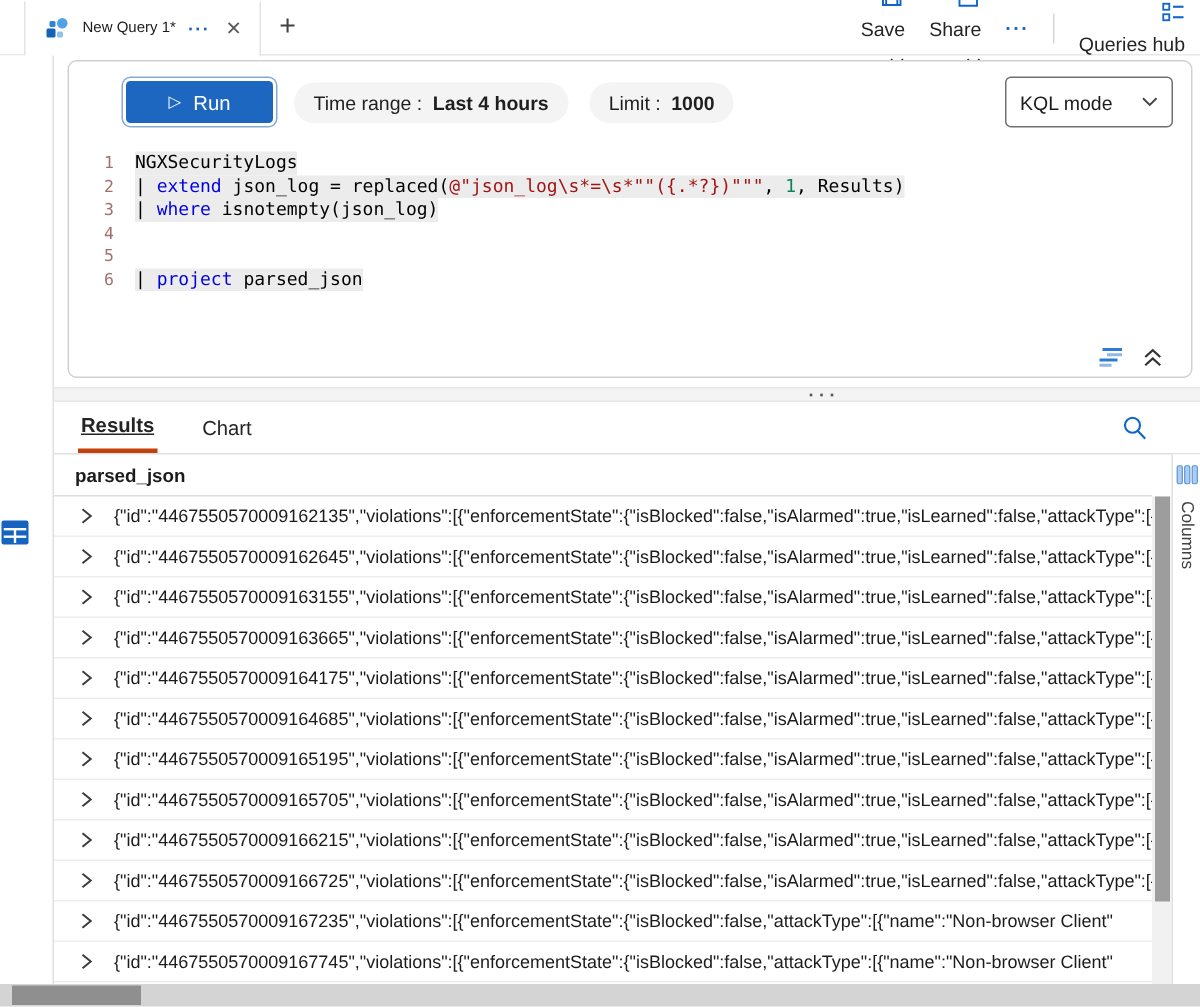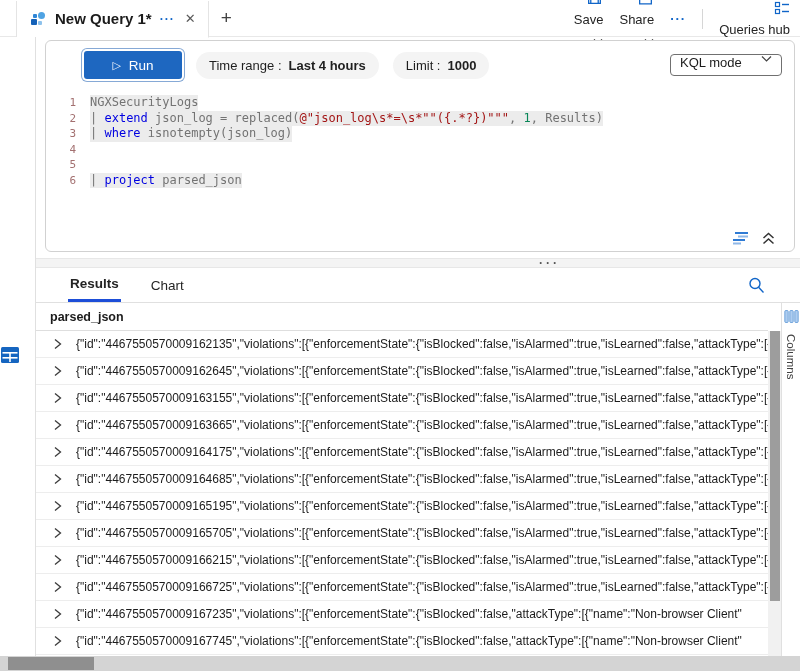--- a/index.html
+++ b/index.html
@@ -8,21 +8,21 @@
     font-family: "Liberation Sans", "DejaVu Sans", sans-serif;
     background:#fff; color:#242424; position:relative; overflow:hidden;
   }
 
   
   .tab-bar { height:37px; display:flex; align-items:center; position:relative;
              border-bottom:1px solid #e8e8e8; background:#fff; }
   .query-tab { margin-left:16px; height:37px; display:flex; align-items:center; gap:8px;
                padding:0 10px 0 12px; background:#fff; border-left:1px solid #e4e4e4;
                border-right:1px solid #e4e4e4; position:relative; top:1px; border-bottom:1px solid #fff; }
-  .query-tab .title { font-size:15px; font-weight:700; color:#1b1b1b; white-space:nowrap; }
+  .query-tab .title { font-size:10px; font-weight:400; color:#1b1b1b; white-space:nowrap; }
   .tab-more { color:#1065c8; font-weight:700; font-size:12px; letter-spacing:1px; cursor:pointer; }
   .tab-close { color:#5a5a5a; font-size:13px; cursor:pointer; padding:0 2px; }
   .new-tab { font-size:19px; color:#424242; margin-left:12px; cursor:pointer; font-weight:400; }
   .bar-actions { position:absolute; right:10px; top:0; height:37px; display:flex; align-items:center; gap:16px; }
   .bar-btn { display:flex; align-items:flex-end; gap:6px; font-size:13px; color:#242424; cursor:pointer;flex-direction:column; }
   .chev { display:inline-block; }
   .bar-divider { width:1px; height:20px; background:#d6d6d6; }
   .blue-dots { color:#1065c8; font-weight:700; font-size:13px; letter-spacing:1px; cursor:pointer; }
 
   
@@ -37,50 +37,50 @@
                 border:1px solid #d1d1d1; border-radius:6px; background:#fff; }
   .toolbar { display:flex; align-items:center; padding:10px 12px 8px 36px; gap:14px; }
   .run-btn { width:98px; height:28px; display:flex; align-items:center; justify-content:center; gap:8px;
              background:#1e67c0; color:#fff; font-size:13.5px; border:none; border-radius:3px;
              box-shadow:0 0 0 2px #fff, 0 0 0 3px #86a9d6; cursor:pointer; margin-left:2px;
              font-family:"Liberation Sans", sans-serif; }
   .run-play { font-size:11px; line-height:1; }
   .pill { background:#f4f4f4; border-radius:14px; height:27px; padding:0 13px; display:flex;
           align-items:center; font-size:13px; color:#1f1f1f; cursor:pointer; white-space:nowrap; }
   .pill b { font-weight:700; margin-left:7px; }
-  .mode-select { margin-left:auto; width:112px; height:22px; border:1px solid #707070; border-radius:4px;
-                 display:flex; align-items:flex-start; justify-content:space-between; padding:0 9px;
+  .mode-select { margin-left:auto; width:112px; height:34px; border:1px solid #707070; border-radius:4px;
+                 display:flex; align-items:center; justify-content:space-between; padding:0 9px;
                  font-size:13px; color:#1b1b1b; cursor:pointer; background:#fff; }
 
   
   .editor { padding-top:8px; font-family:"DejaVu Sans Mono", "Liberation Mono", monospace; }
   .code-line { display:flex; height:15.5px; line-height:15.5px; font-size:12px; }
   .ln { width:30px; flex-shrink:0; text-align:right; margin-right:14px; color:#a37070; font-size:11px; }
   .line-text { white-space:pre; background:#ececec; }
-  .plain { color:#737373; }
+  .plain { color:#000000; }
   .kw { color:#0000e0; }
   .str { color:#a31515; }
   .num { color:#098658; }
   .squiggle { text-decoration:underline; text-decoration-style:wavy; text-decoration-color:#b180d7;
               text-underline-offset:2px; text-decoration-thickness:1px; }
   .editor-corner { position:absolute; right:18px; bottom:5px; display:flex; align-items:center; gap:10px; }
   .corner-icon { cursor:pointer; display:flex; }
 
   
   .splitter { position:absolute; left:36px; right:0; top:258px; height:10px; background:#f4f4f4;
               border-top:1px solid #e7e7e7; border-bottom:1px solid #e7e7e7; cursor:row-resize; }
   .splitter-dots { position:absolute; left:503px; top:-3px; color:#555; font-weight:700;
                    font-size:12px; letter-spacing:3px; }
 
   
   .results { position:absolute; left:36px; right:0; top:268px; bottom:0; background:#fff; }
   .results-tabs { height:35px; display:flex; align-items:stretch; border-bottom:1px solid #e0e0e0; position:relative; }
   .rtab { display:flex; align-items:center; font-size:13.5px; color:#242424; cursor:pointer;
           padding:0 2px; margin-left:28px; }
-  .rtab.active { font-weight:700; border-bottom:3px solid #1d4ed8; margin-left:32px; }
+  .rtab.active { font-weight:700; border-bottom:3px solid #c2410c; margin-left:16px;text-decoration:underline; }
   .results-search { position:absolute; right:34px; top:8px; cursor:pointer; }
 
   .grid { position:absolute; top:35px; left:0; right:0; bottom:15px; }
   .grid-header { height:28px; display:flex; align-items:center; padding-left:14px;
                  font-size:12.5px; font-weight:700; color:#1b1b1b;
                  border-bottom:1px solid #dedede; margin-right:32px; }
   .grid-rows { position:absolute; top:28px; left:0; right:32px; bottom:0; overflow:hidden; }
   .grid-row { height:27px; display:flex; align-items:center; gap:13px; padding-left:16px;
               border-bottom:1px solid #ededed; white-space:nowrap; overflow:hidden; cursor:pointer; }
   .row-text { font-size:12px; color:#1c1c1c; overflow:hidden; flex:1; }

